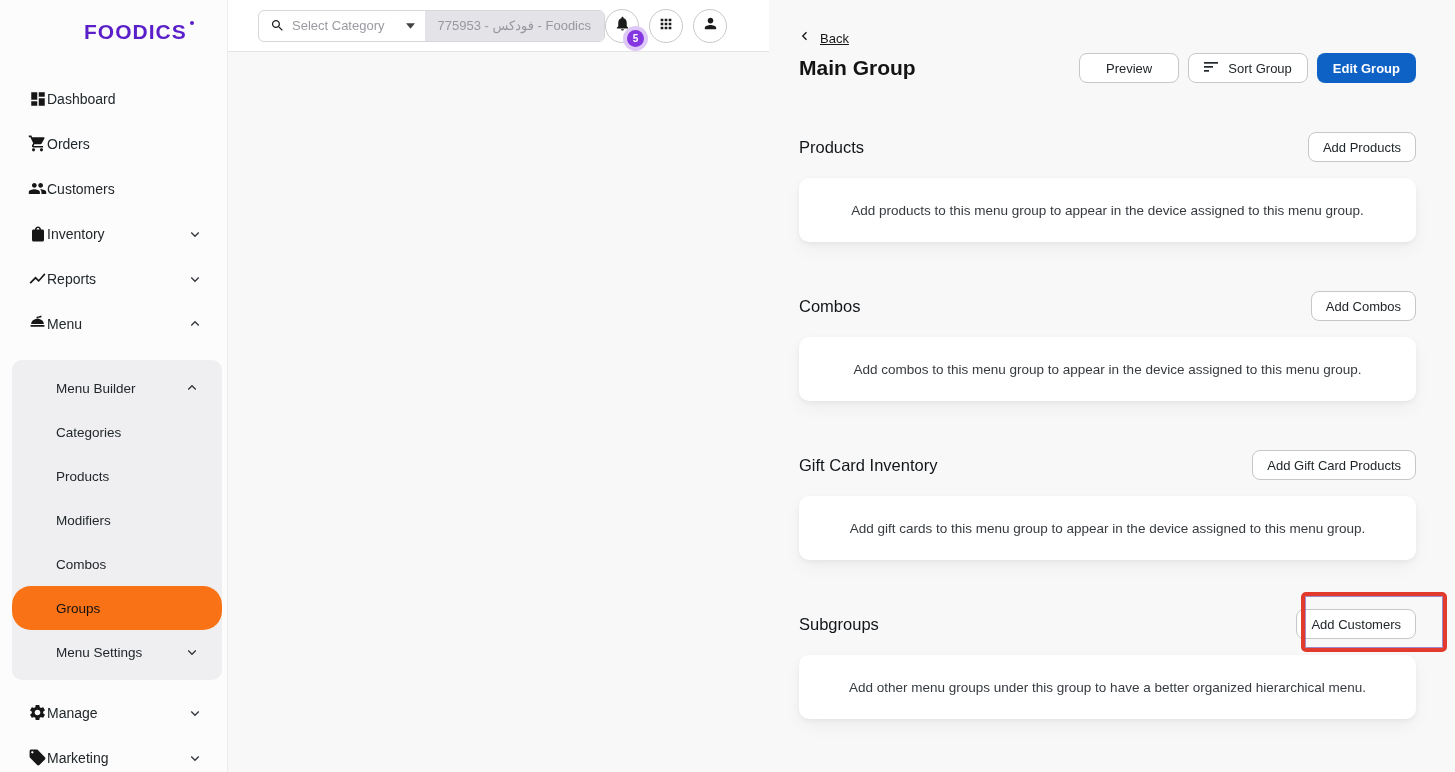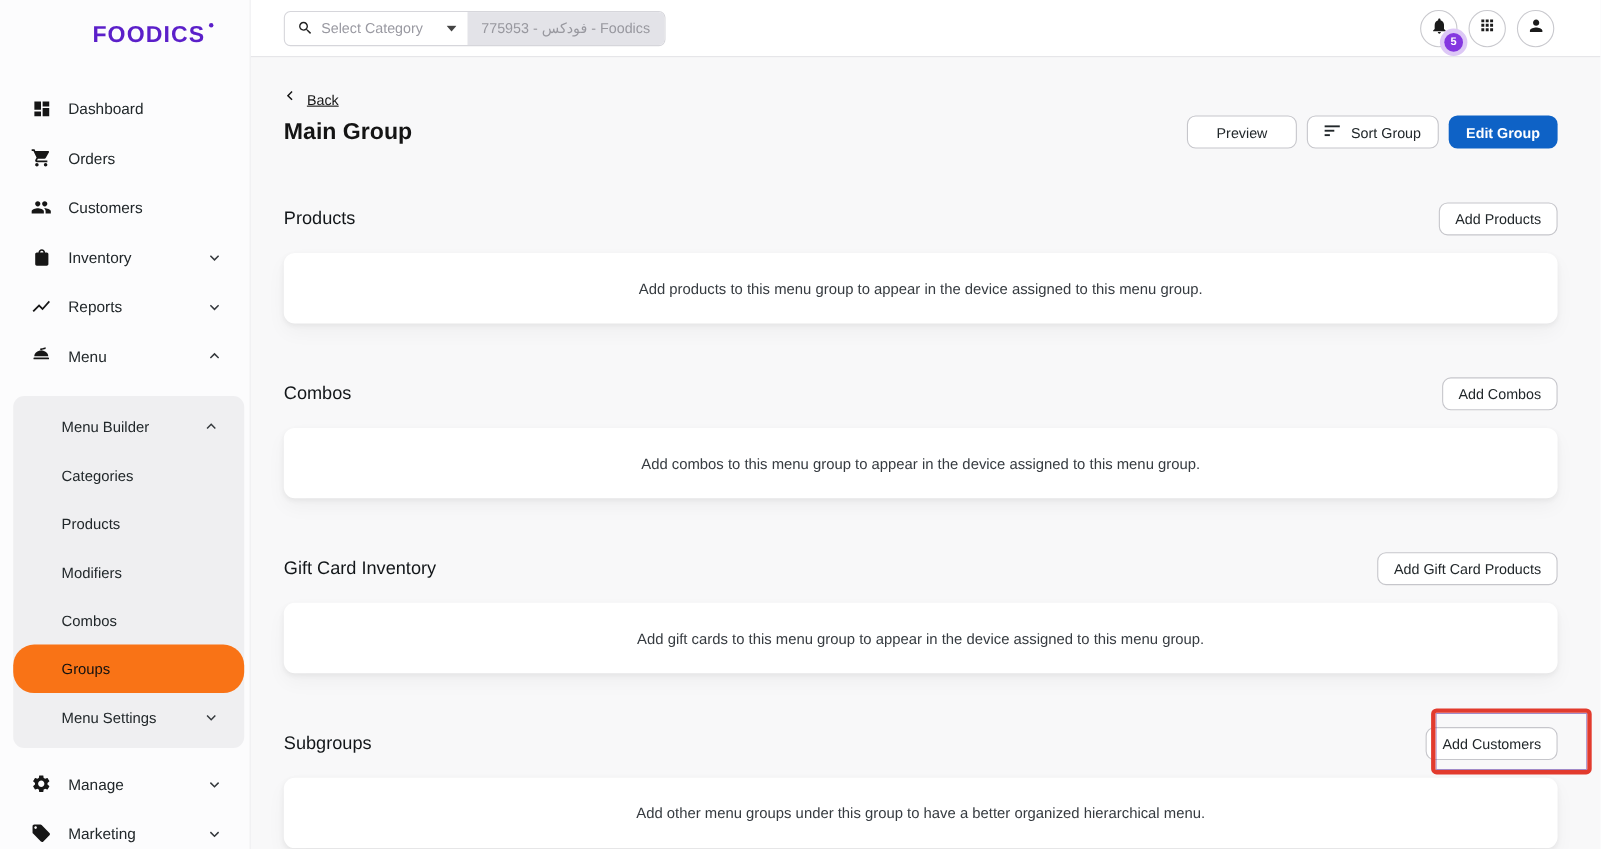--- a/index.html
+++ b/index.html
@@ -6,31 +6,31 @@
   html,body { width:1455px; height:772px; }
   body { font-family:"Liberation Sans", sans-serif; background:#fff; overflow:hidden; color:#21272a; }
   .app { display:flex; width:1455px; height:772px; }
 
   
   .sidebar { width:228px; flex-shrink:0; background:#fcfcfd; border-right:1px solid #ececef; overflow:hidden; }
   .logo-row { padding:20px 0 6px 84px; height:52px; display:flex; align-items:flex-start; }
   .logo { font-size:21px; font-weight:800; letter-spacing:1px; color:#5b1fc9; position:relative; }
   .logo-dot { position:absolute; top:1px; right:-7px; width:4px; height:4px; border-radius:50%; background:#5b1fc9; }
   .nav { margin-top:24px; }
-  .nav-item { height:45px; display:flex; align-items:center; padding:0 26px 0 28px; gap:15px; font-size:14px; color:#21272a; cursor:pointer; }
+  .nav-item { height:45px; display:flex; align-items:center; padding:0 26px 0 28px; font-size:14px; color:#21272a; cursor:pointer; }
   .nav-item .nav-icon { width:19px; height:19px; color:#161616; flex-shrink:0; display:flex; align-items:center; justify-content:center; }
   .nav-item svg { display:block; }
   .chev { margin-left:auto; color:#34383c; display:flex; }
   .submenu { margin:14px 6px 0 12px; width:210px; background:#efeff1; border-radius:10px; padding:6px 0; }
   .sub-item { height:44px; display:flex; align-items:center; padding:0 24px 0 44px; font-size:13.5px; color:#21272a; cursor:pointer; }
   .sub-item.selected { background:#f97316; border-radius:19px; font-weight:400; color:#111; }
   .nav-bottom { margin-top:10px; }
 
   
-  .main { flex:1; display:flex; flex-direction:column; background:#f8f8f9; min-width:0; }
+  .main { flex:1; display:flex; flex-direction:row; background:#f8f8f9; min-width:0; }
   .topbar { height:52px; background:#fff; border-bottom:1px solid #e4e4e7; display:flex; align-items:center; justify-content:space-between; padding:0 42px 0 30px; flex-shrink:0; }
   .search-group { display:flex; height:32px; border:1px solid #d6d6db; border-radius:6px; overflow:hidden; background:#fff; align-items:stretch; }
   .search-left { display:flex; align-items:center; gap:7px; padding:0 10px 0 11px; cursor:pointer; }
   .search-icon { color:#222; display:flex; }
   .search-placeholder { color:#9a9aa2; font-size:13px; white-space:nowrap; }
   .select-caret { color:#444; margin-left:14px; display:flex; }
   .account-chip { background:#e3e3e8; color:#98989f; font-size:13px; display:flex; align-items:center; padding:0 13px; white-space:nowrap; cursor:pointer; }
   .topbar-icons { display:flex; gap:10px; align-items:center; }
   .icon-circle { width:34px; height:34px; border:1px solid #c9c9ce; border-radius:50%; background:#fff; display:flex; align-items:center; justify-content:center; position:relative; cursor:pointer; color:#1b1b1b; }
   .notif-badge { position:absolute; bottom:-5px; right:-6px; width:17px; height:17px; border-radius:50%; background:#8436e0; color:#fff; font-size:10px; font-weight:700; display:flex; align-items:center; justify-content:center; box-shadow:0 0 0 4px #ddc8f6; }

